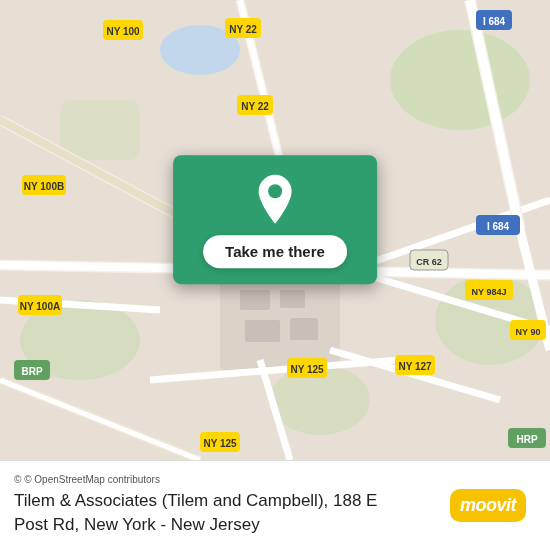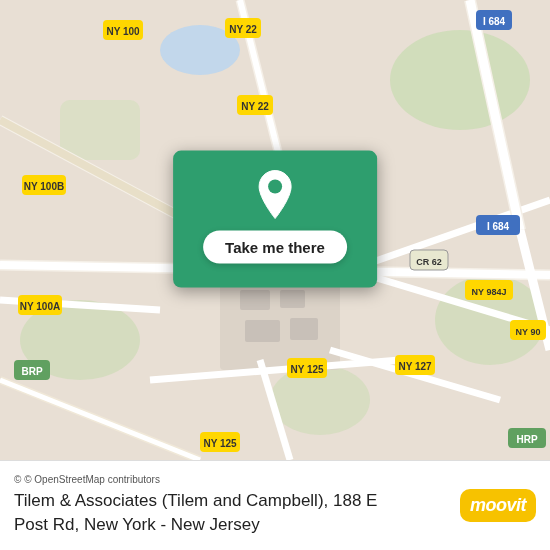--- a/index.html
+++ b/index.html
@@ -28,21 +28,21 @@
       top: 0; left: 0;
     }
 
     #popup-overlay {
       position: absolute;
       top: 50%;
       left: 50%;
       transform: translate(-50%, -58%);
       background-color: #2e9e6e;
       border-radius: 8px;
-      padding: 18px 30px 24px 30px;
+      padding: 18px 30px 16px 30px;
       display: flex;
       flex-direction: column;
       align-items: center;
       box-shadow: 0 4px 16px rgba(0,0,0,0.35);
       z-index: 10;
       min-width: 180px;
     }
 
     .map-pin {
       width: 44px;
@@ -63,21 +63,21 @@
       box-shadow: 0 2px 6px rgba(0,0,0,0.18);
     }
 
     #bottom-bar {
       width: 550px;
       height: 90px;
       background: white;
       display: flex;
       align-items: center;
       justify-content: space-between;
-      padding: 10px 14px 10px 14px;
+      padding: 10px 24px 10px 14px;
       border-top: 1px solid #ddd;
     }
 
     .bottom-left {
       display: flex;
       flex-direction: column;
       gap: 4px;
     }
 
     .attribution {

